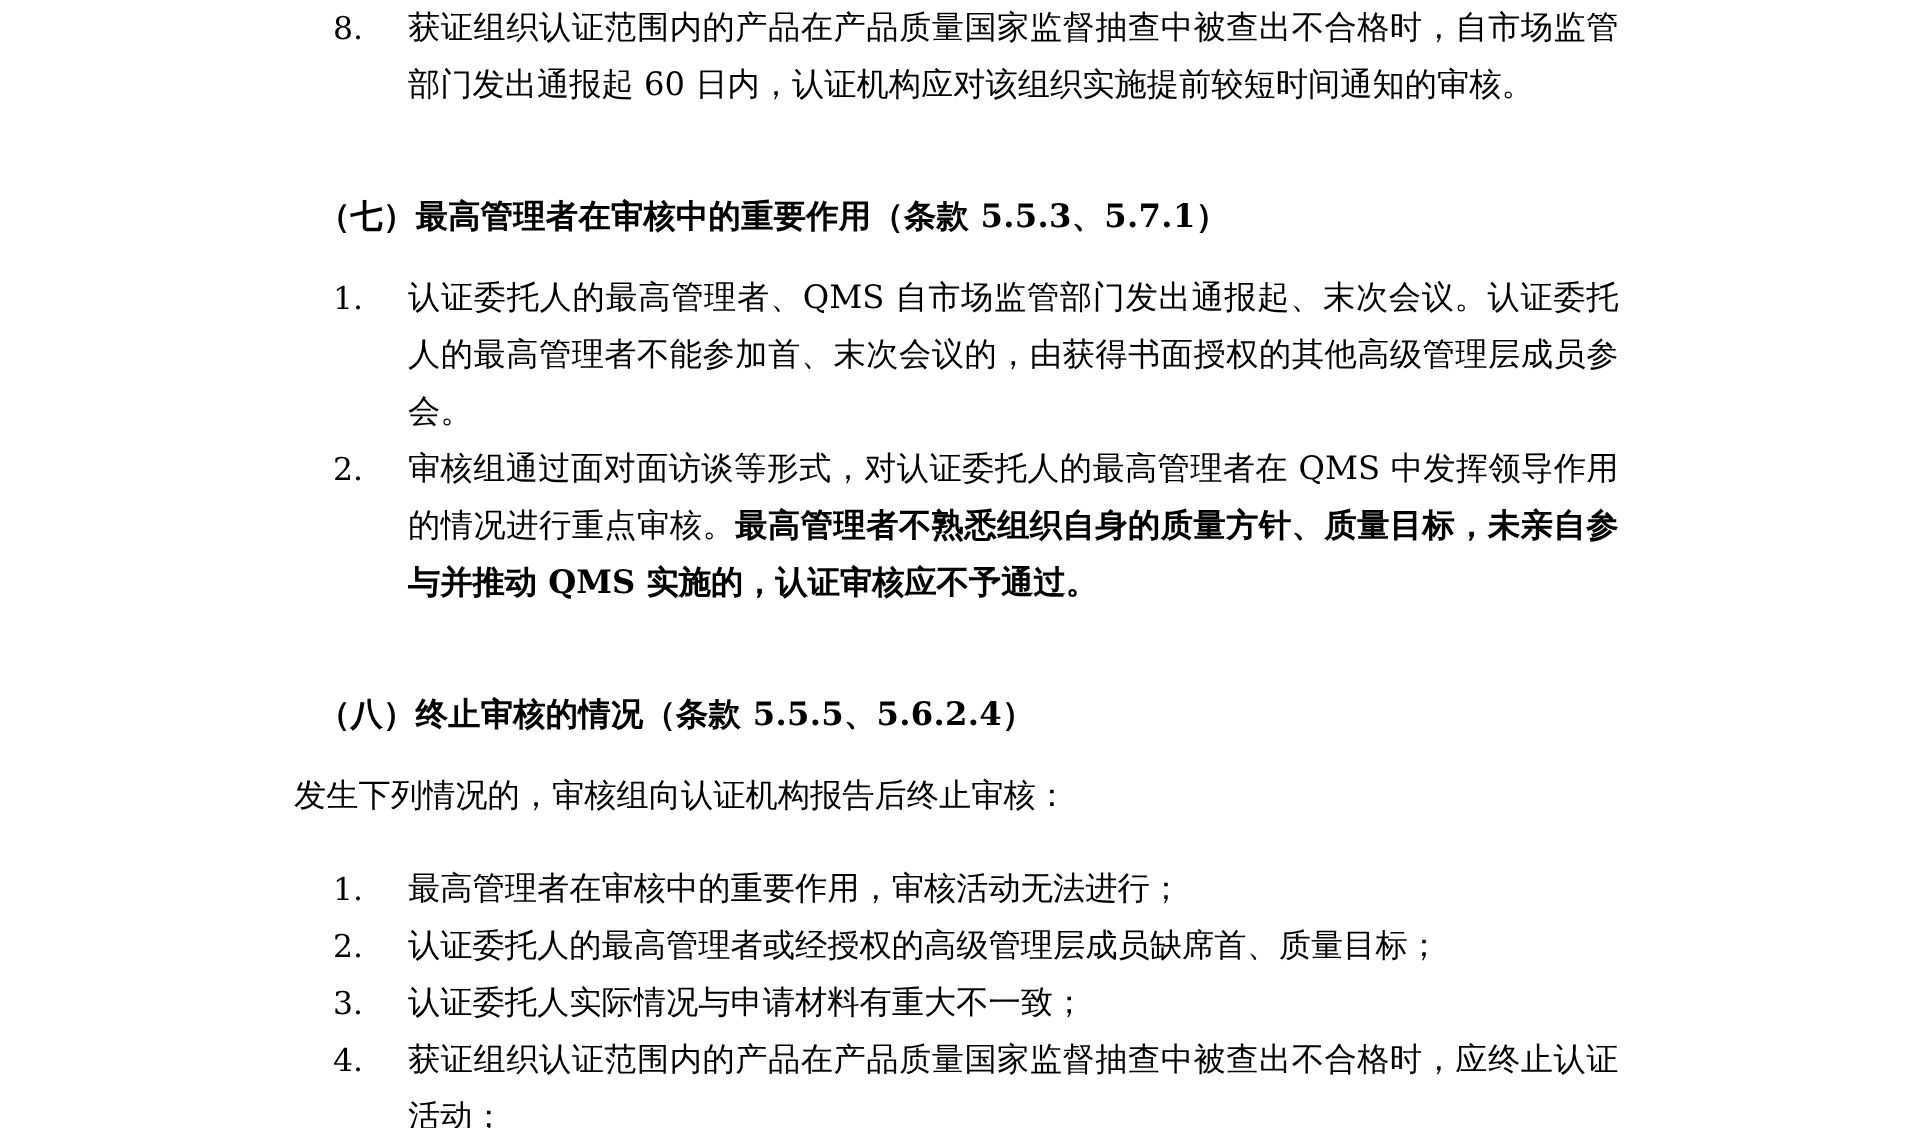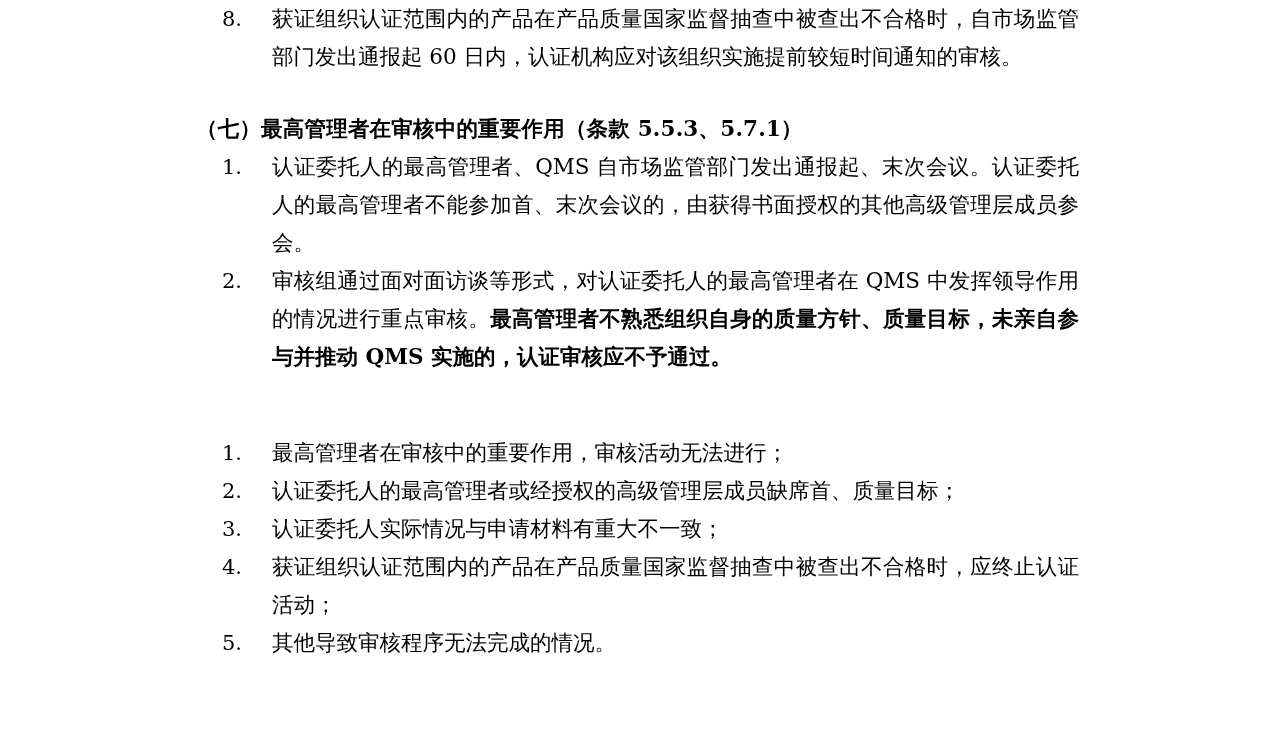--- a/index.html
+++ b/index.html
@@ -53,21 +53,21 @@
   ol.num-list > li .txt {
     display: block;
   }
   .gap-md { height: 24px; }
   .gap-lg { height: 34px; }
 
   h2.sec-head {
     font-size: 21.5px;
     line-height: 38px;
     font-weight: bold;
-    margin: 0;
+    margin: 16px;
     letter-spacing: 0.2px;
   }
   p.plain {
     margin: 0;
     font-size: 21.5px;
     line-height: 38px;
     text-align: justify;
     text-justify: inter-ideograph;
   }
   .bold-run { font-weight: bold; }
@@ -95,21 +95,23 @@
         <span class="txt">认证委托人的最高管理者、QMS 自市场监管部门发出通报起、末次会议。认证委托人的最高管理者不能参加首、末次会议的，由获得书面授权的其他高级管理层成员参会。</span>
       </li>
       <li>
         <span class="num">2.</span>
         <span class="txt"><span>审核组通过面对面访谈等形式，对认证委托人的最高管理者在 QMS 中发挥领导作用的情况进行重点审核。</span><span class="bold-run">最高管理者不熟悉组织自身的质量方针、质量目标，未亲自参与并推动 QMS 实施的，认证审核应不予通过。</span></span>
       </li>
     </ol>
 
     <div class="gap-lg"></div>
 
+    <h2 class="sec-head">（八）终止审核的情况（条款 5.5.5、5.6.2.4）</h2>
 
+    <p class="plain">发生下列情况的，审核组向认证机构报告后终止审核：</p>
 
     <div class="gap-md"></div>
 
     <ol class="num-list">
       <li>
         <span class="num">1.</span>
         <span class="txt">最高管理者在审核中的重要作用，审核活动无法进行；</span>
       </li>
       <li>
         <span class="num">2.</span>

